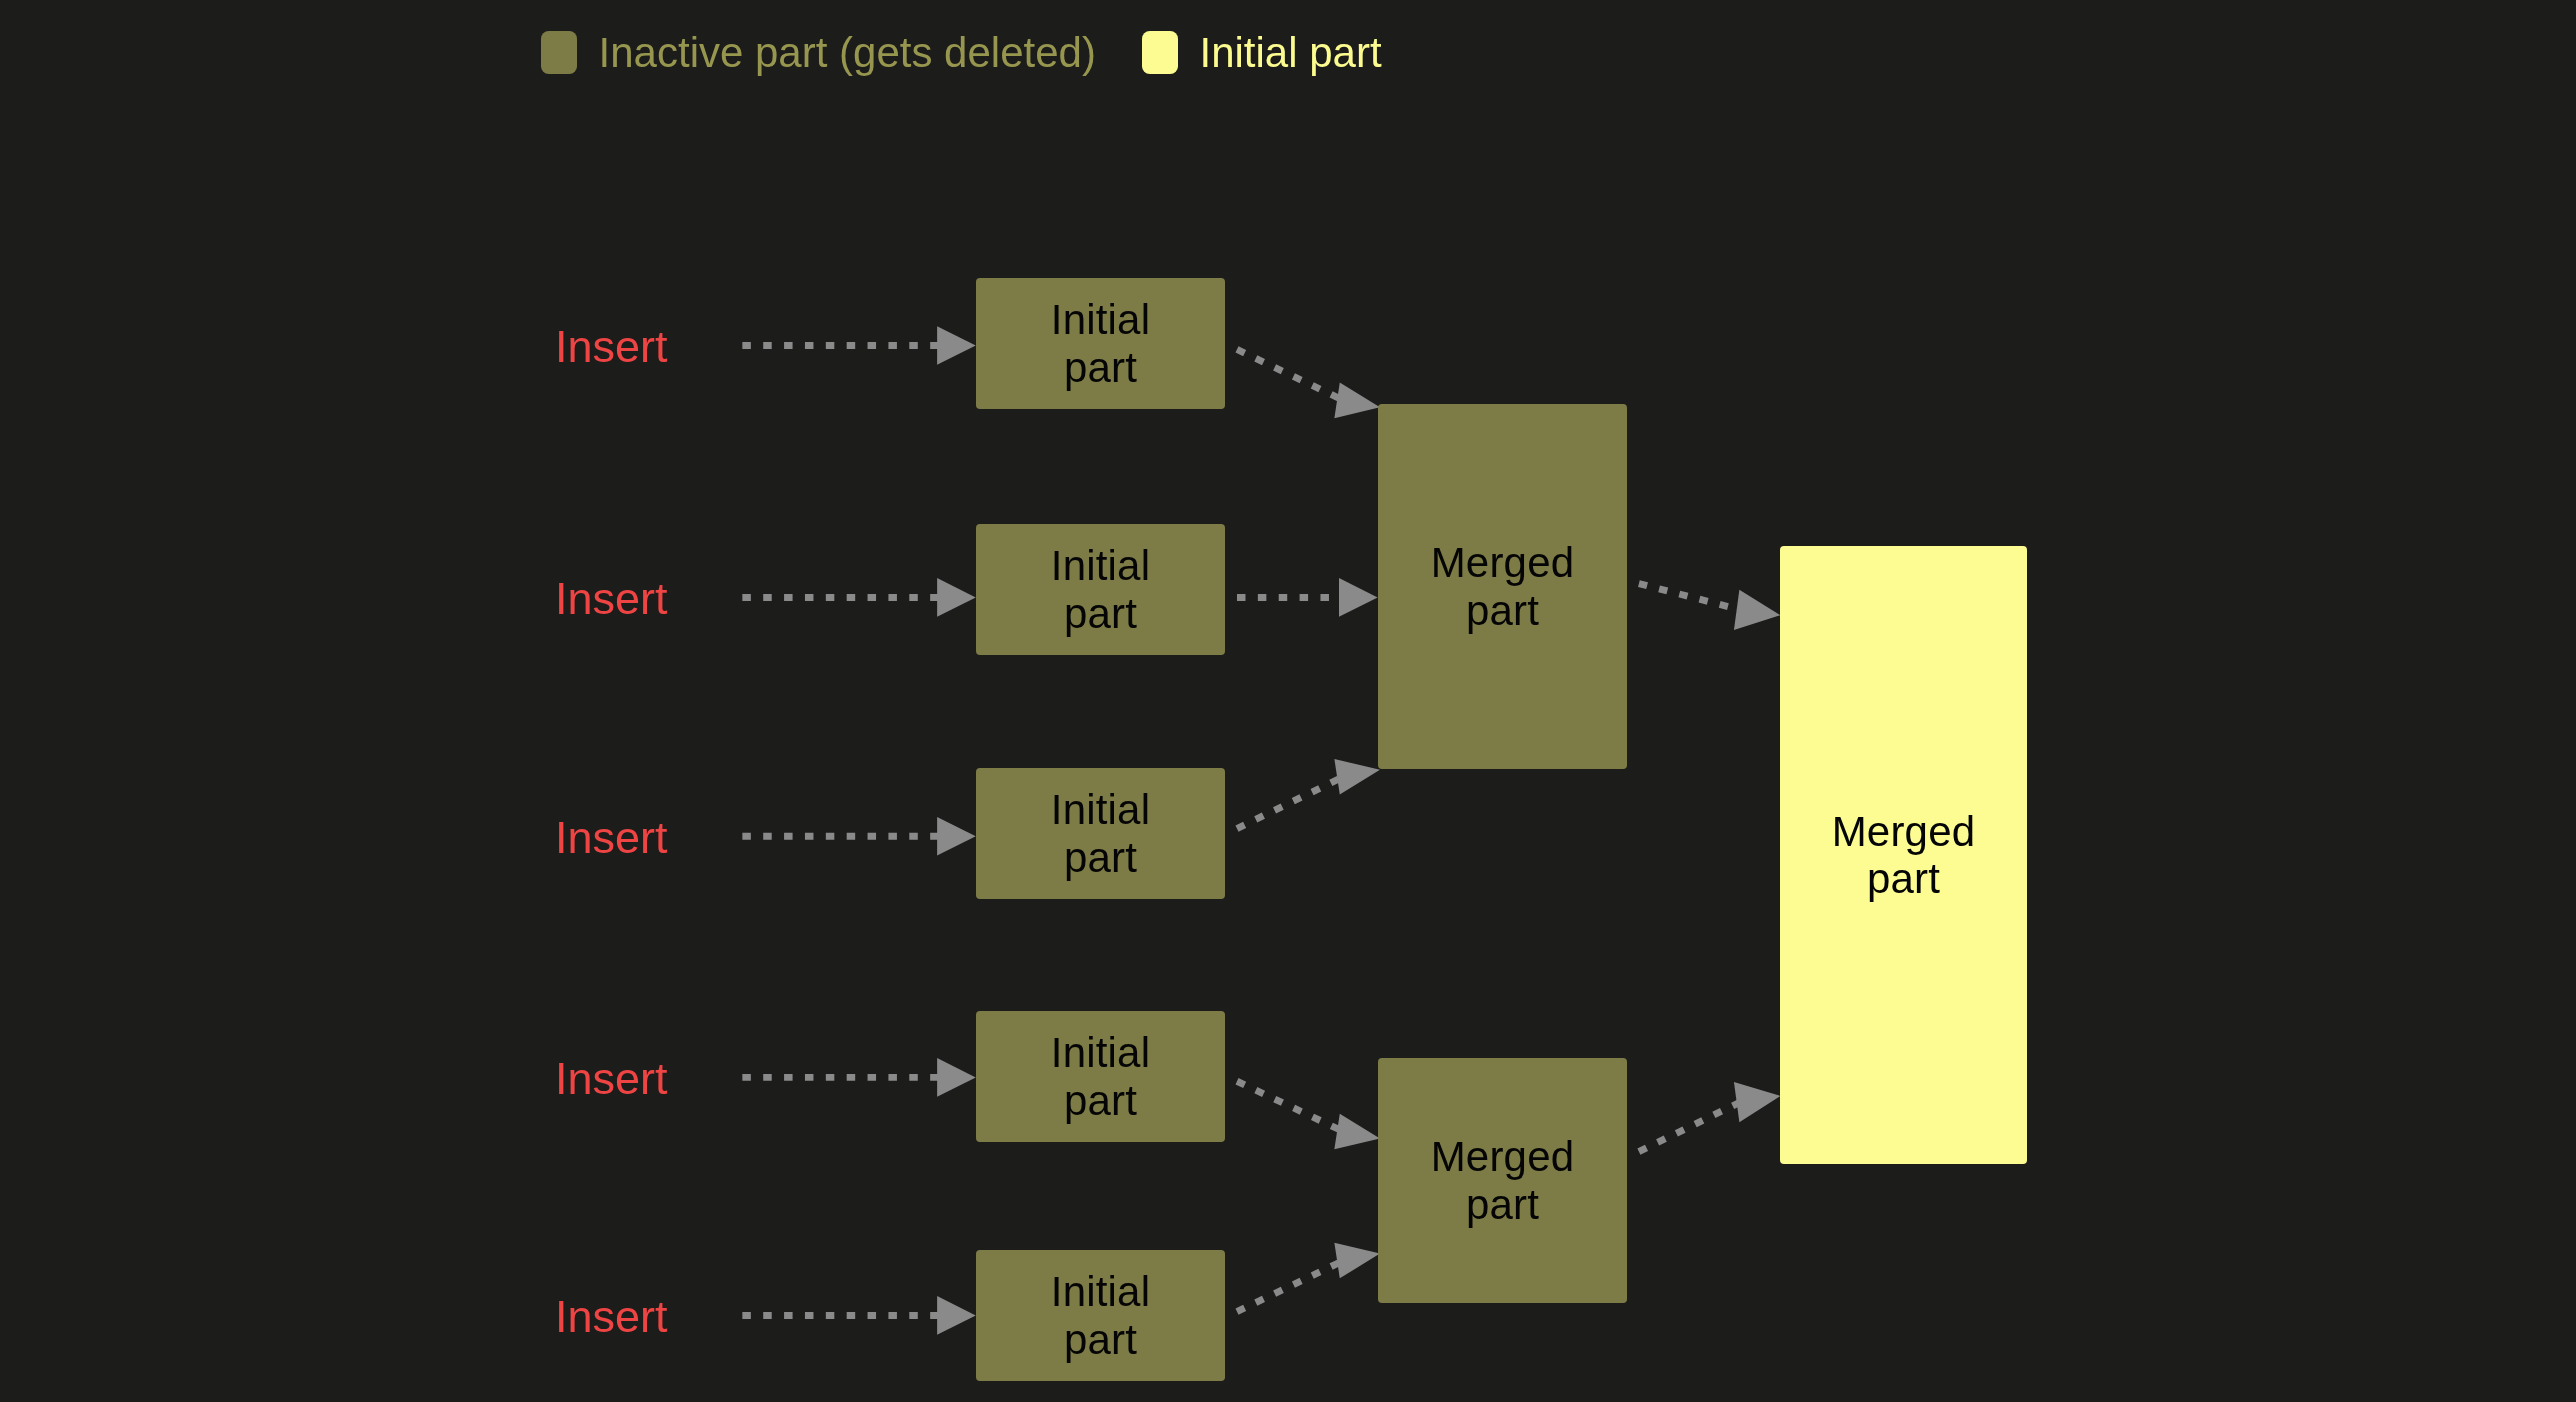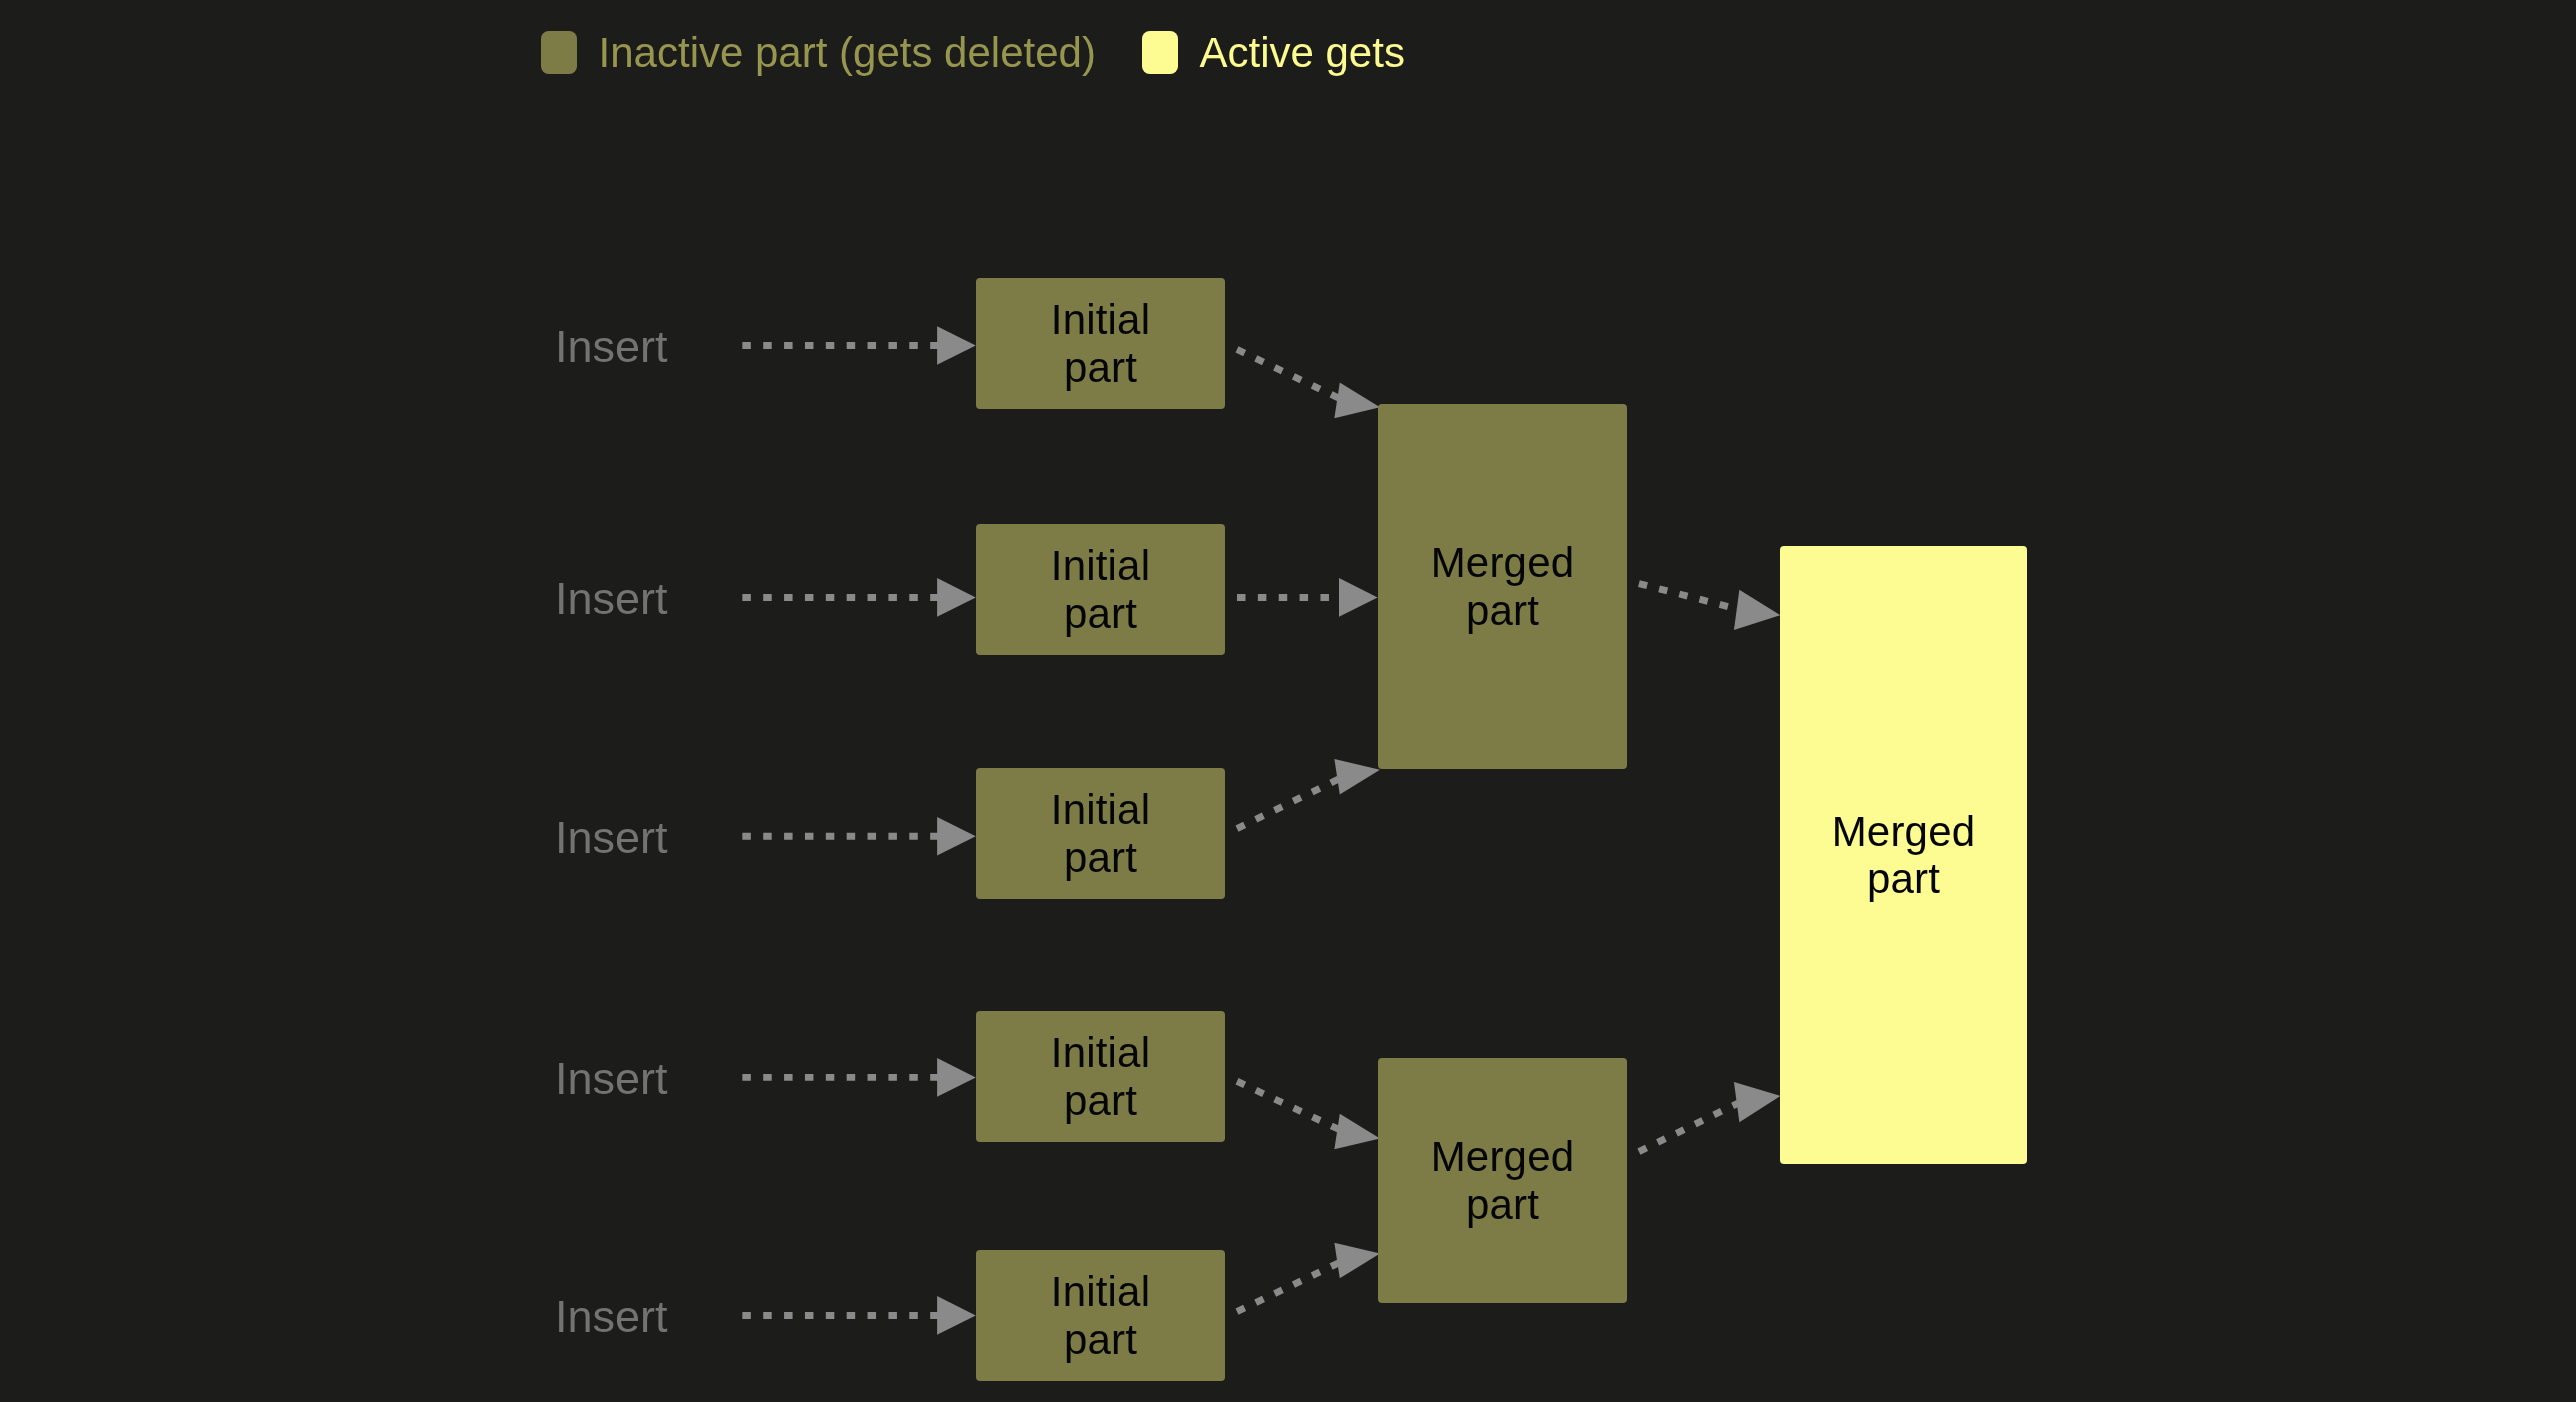--- a/index.html
+++ b/index.html
@@ -65,21 +65,21 @@
     line-height: 1.12;
     letter-spacing: 0.2px;
   }
   .node.inactive { background: #7d7c47; }
   .node.active   { background: #fcfc92; }
   .node .node-text { display: block; padding: 0 7.7px; }
 
   
   .insert-label {
     position: absolute;
-    color: #737373;
+    color: #ef4444;
     font-size: 45px;
     line-height: 1;
     white-space: nowrap;
     transform: translateY(-50%);
   }
 
   
   #arrows {
     position: absolute;
     left: 0;
@@ -102,21 +102,21 @@
 
 <div id="stage">
 
   <div class="legend">
     <div class="legend-item inactive">
       <span class="legend-swatch"></span>
       <span class="legend-label">Inactive part (gets deleted)</span>
     </div>
     <div class="legend-item active">
       <span class="legend-swatch"></span>
-      <span class="legend-label">Active gets</span>
+      <span class="legend-label">Initial part</span>
     </div>
   </div>
 
   <svg id="arrows" viewBox="0 0 3332 1814" width="2576" height="1402" xmlns="http://www.w3.org/2000/svg">
 
     <g>
       <line class="arrow-line" x1="960" y1="447" x2="1215" y2="447"></line>
       <polygon class="arrow-head" points="1212,422 1262,447 1212,472"></polygon>
     </g>
     <g>

